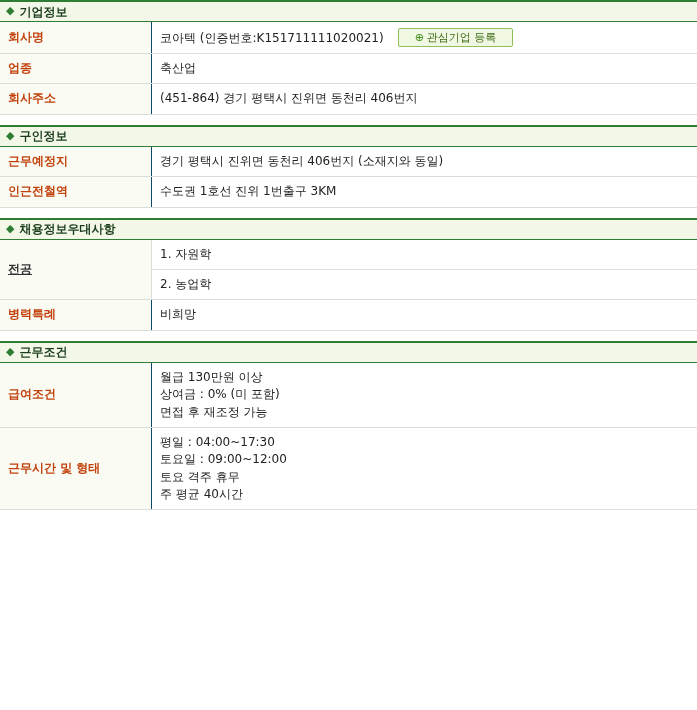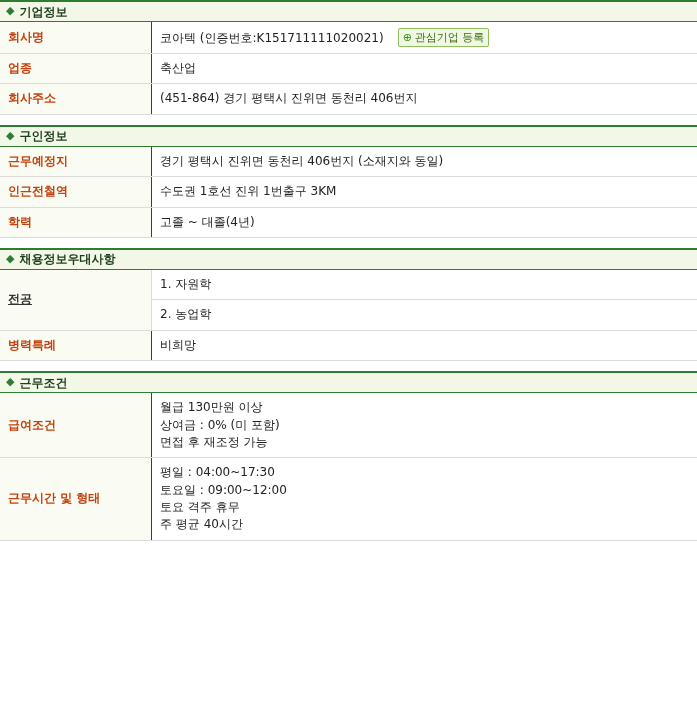--- a/index.html
+++ b/index.html
@@ -70,21 +70,21 @@
     background: #ffffff;
     color: #222222;
   }
   .badge {
     display: inline-block;
     border: 1px solid #8fbf5a;
     background: #f0f7e2;
     color: #3c6a12;
     font-size: 11px;
     line-height: 1;
-    padding: 3px 4px;
+    padding: 3px 16px;
     border-radius: 2px;
     margin-left: 6px;
     white-space: nowrap;
     vertical-align: middle;
   }
   .badge.plus::before {
     content: "\2295";
     color: #3c8a12;
     margin-right: 3px;
     font-size: 11px;
@@ -161,24 +161,20 @@
     <table class="info">
       <tbody>
       <tr>
         <td class="label">근무예정지</td>
         <td class="value">경기 평택시 진위면 동천리 406번지 (소재지와 동일)</td>
       </tr>
       <tr>
         <td class="label">인근전철역</td>
         <td class="value">수도권 1호선 진위 1번출구 3KM</td>
       </tr>
-      <tr>
-        <td class="label">학력</td>
-        <td class="value">고졸 ~ 대졸(4년)</td>
-      </tr>
     </tbody>
       </table>
   </div>
 
   <div class="section">
     <div class="section-header">
       <span class="diamond-icon">◆</span>
       <span>채용정보우대사항</span>
     </div>
     <table class="info">

